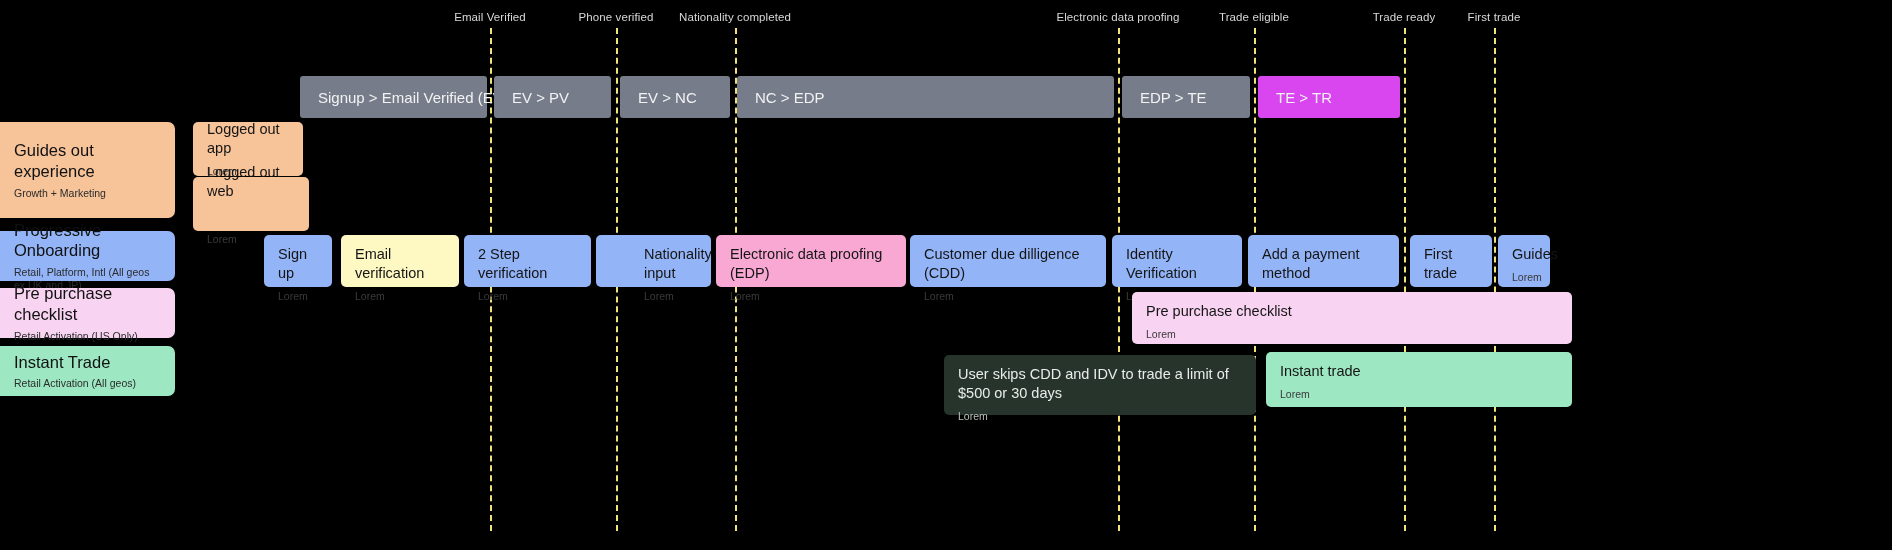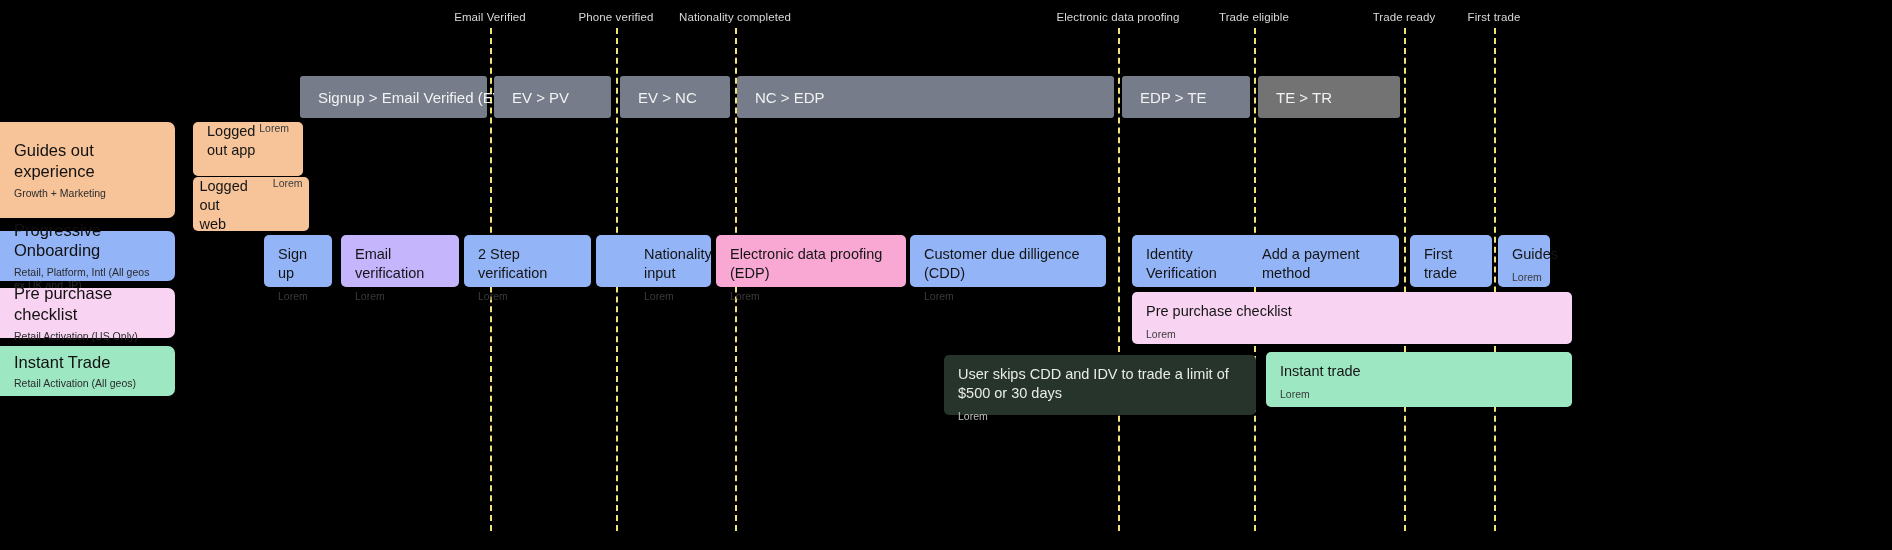--- a/index.html
+++ b/index.html
@@ -89,21 +89,21 @@
   }
   .card .cs{
     font-size:10.5px;
     line-height:1.2;
     margin:0;
   }
   .card.dark .ct{color:#e9ece9;}
   .card.dark .cs{color:#b9c0b9;}
   .card.light .ct{color:#151515;}
   .card.light .cs{color:#3a3a3a;}
-  .card.centered{display:flex;flex-direction:row;justify-content:center;padding-top:0;}
+  .card.centered{display:flex;flex-direction:column;justify-content:center;padding-top:0;}
 </style>
 </head>
 <body style="background: rgb(0, 0, 0); width: 1892px; height: 550px;">
 
 <div id="board">
   <div id="milestone-lines">
       <div class="mline" style="left: 490px; border-left-color: rgb(242, 226, 122);"></div>
       <div class="mline" style="left: 616px; border-left-color: rgb(242, 226, 122);"></div>
       <div class="mline" style="left: 735px; border-left-color: rgb(242, 226, 122);"></div>
       <div class="mline" style="left: 1118px; border-left-color: rgb(242, 226, 122);"></div>
@@ -129,21 +129,21 @@
       </div>
       <div class="phase" style="left: 620px; width: 110px; background: rgb(118, 124, 138);">
         <span>EV &gt; NC</span>
       </div>
       <div class="phase" style="left: 737px; width: 377px; background: rgb(118, 124, 138);">
         <span>NC &gt; EDP</span>
       </div>
       <div class="phase" style="left: 1122px; width: 128px; background: rgb(118, 124, 138);">
         <span>EDP &gt; TE</span>
       </div>
-      <div class="phase" style="left: 1258px; width: 142px; background: #737373; align-items: center;">
+      <div class="phase" style="left: 1258px; width: 142px; background: #d946ef; align-items: center;">
         <span>TE &gt; TR</span>
       </div>
     </div>
   <div id="lane-rail">
       <div class="lane-head" style="top: 122px; height: 96px; width: 175px; background: rgb(247, 196, 154);">
         <div class="t">Guides out experience</div>
         <div class="s">Growth + Marketing</div>
       </div>
       <div class="lane-head" style="top: 231px; height: 50px; width: 175px; background: rgb(147, 180, 247);">
         <div class="t">Progressive Onboarding</div>
@@ -164,41 +164,41 @@
         <div class="cs">Lorem</div>
       </div>
       <div class="card light centered" style="left: 193px; top: 177px; width: 116px; height: 54px; background: rgb(247, 196, 154); gap: 25px;">
         <div class="ct">Logged out web</div>
         <div class="cs">Lorem</div>
       </div>
       <div class="card light" style="left: 264px; top: 235px; width: 68px; height: 52px; background: rgb(147, 180, 247);">
         <div class="ct">Sign up</div>
         <div class="cs">Lorem</div>
       </div>
-      <div class="card light" style="left: 341px; top: 235px; width: 118px; height: 52px; background: #c4b5fd;">
+      <div class="card light" style="left: 341px; top: 235px; width: 118px; height: 52px; background: #fef9c3;">
         <div class="ct">Email verification</div>
         <div class="cs">Lorem</div>
       </div>
       <div class="card light" style="left: 464px; top: 235px; width: 127px; height: 52px; background: rgb(147, 180, 247);">
         <div class="ct">2 Step verification</div>
         <div class="cs">Lorem</div>
       </div>
       <div class="card light" style="left: 596px; top: 235px; width: 115px; height: 52px; background: rgb(147, 180, 247); padding-left: 48px;">
         <div class="ct">Nationality input</div>
         <div class="cs">Lorem</div>
       </div>
       <div class="card light" style="left: 716px; top: 235px; width: 190px; height: 52px; background: #f9a8d4;">
         <div class="ct">Electronic data proofing (EDP)</div>
         <div class="cs">Lorem</div>
       </div>
       <div class="card light" style="left: 910px; top: 235px; width: 196px; height: 52px; background: rgb(147, 180, 247);">
         <div class="ct">Customer due dilligence (CDD)</div>
         <div class="cs">Lorem</div>
       </div>
-      <div class="card light" style="left: 1112px; top: 235px; width: 130px; height: 52px; background: rgb(147, 180, 247); margin-left: 20px;">
+      <div class="card light" style="left: 1112px; top: 235px; width: 130px; height: 52px; background: rgb(147, 180, 247);">
         <div class="ct">Identity Verification</div>
         <div class="cs">Lorem</div>
       </div>
       <div class="card light" style="left: 1248px; top: 235px; width: 151px; height: 52px; background: rgb(147, 180, 247);">
         <div class="ct">Add a payment method</div>
         <div class="cs">Lorem</div>
       </div>
       <div class="card light" style="left: 1410px; top: 235px; width: 82px; height: 52px; background: rgb(147, 180, 247);">
         <div class="ct">First trade</div>
         <div class="cs">Lorem</div>

